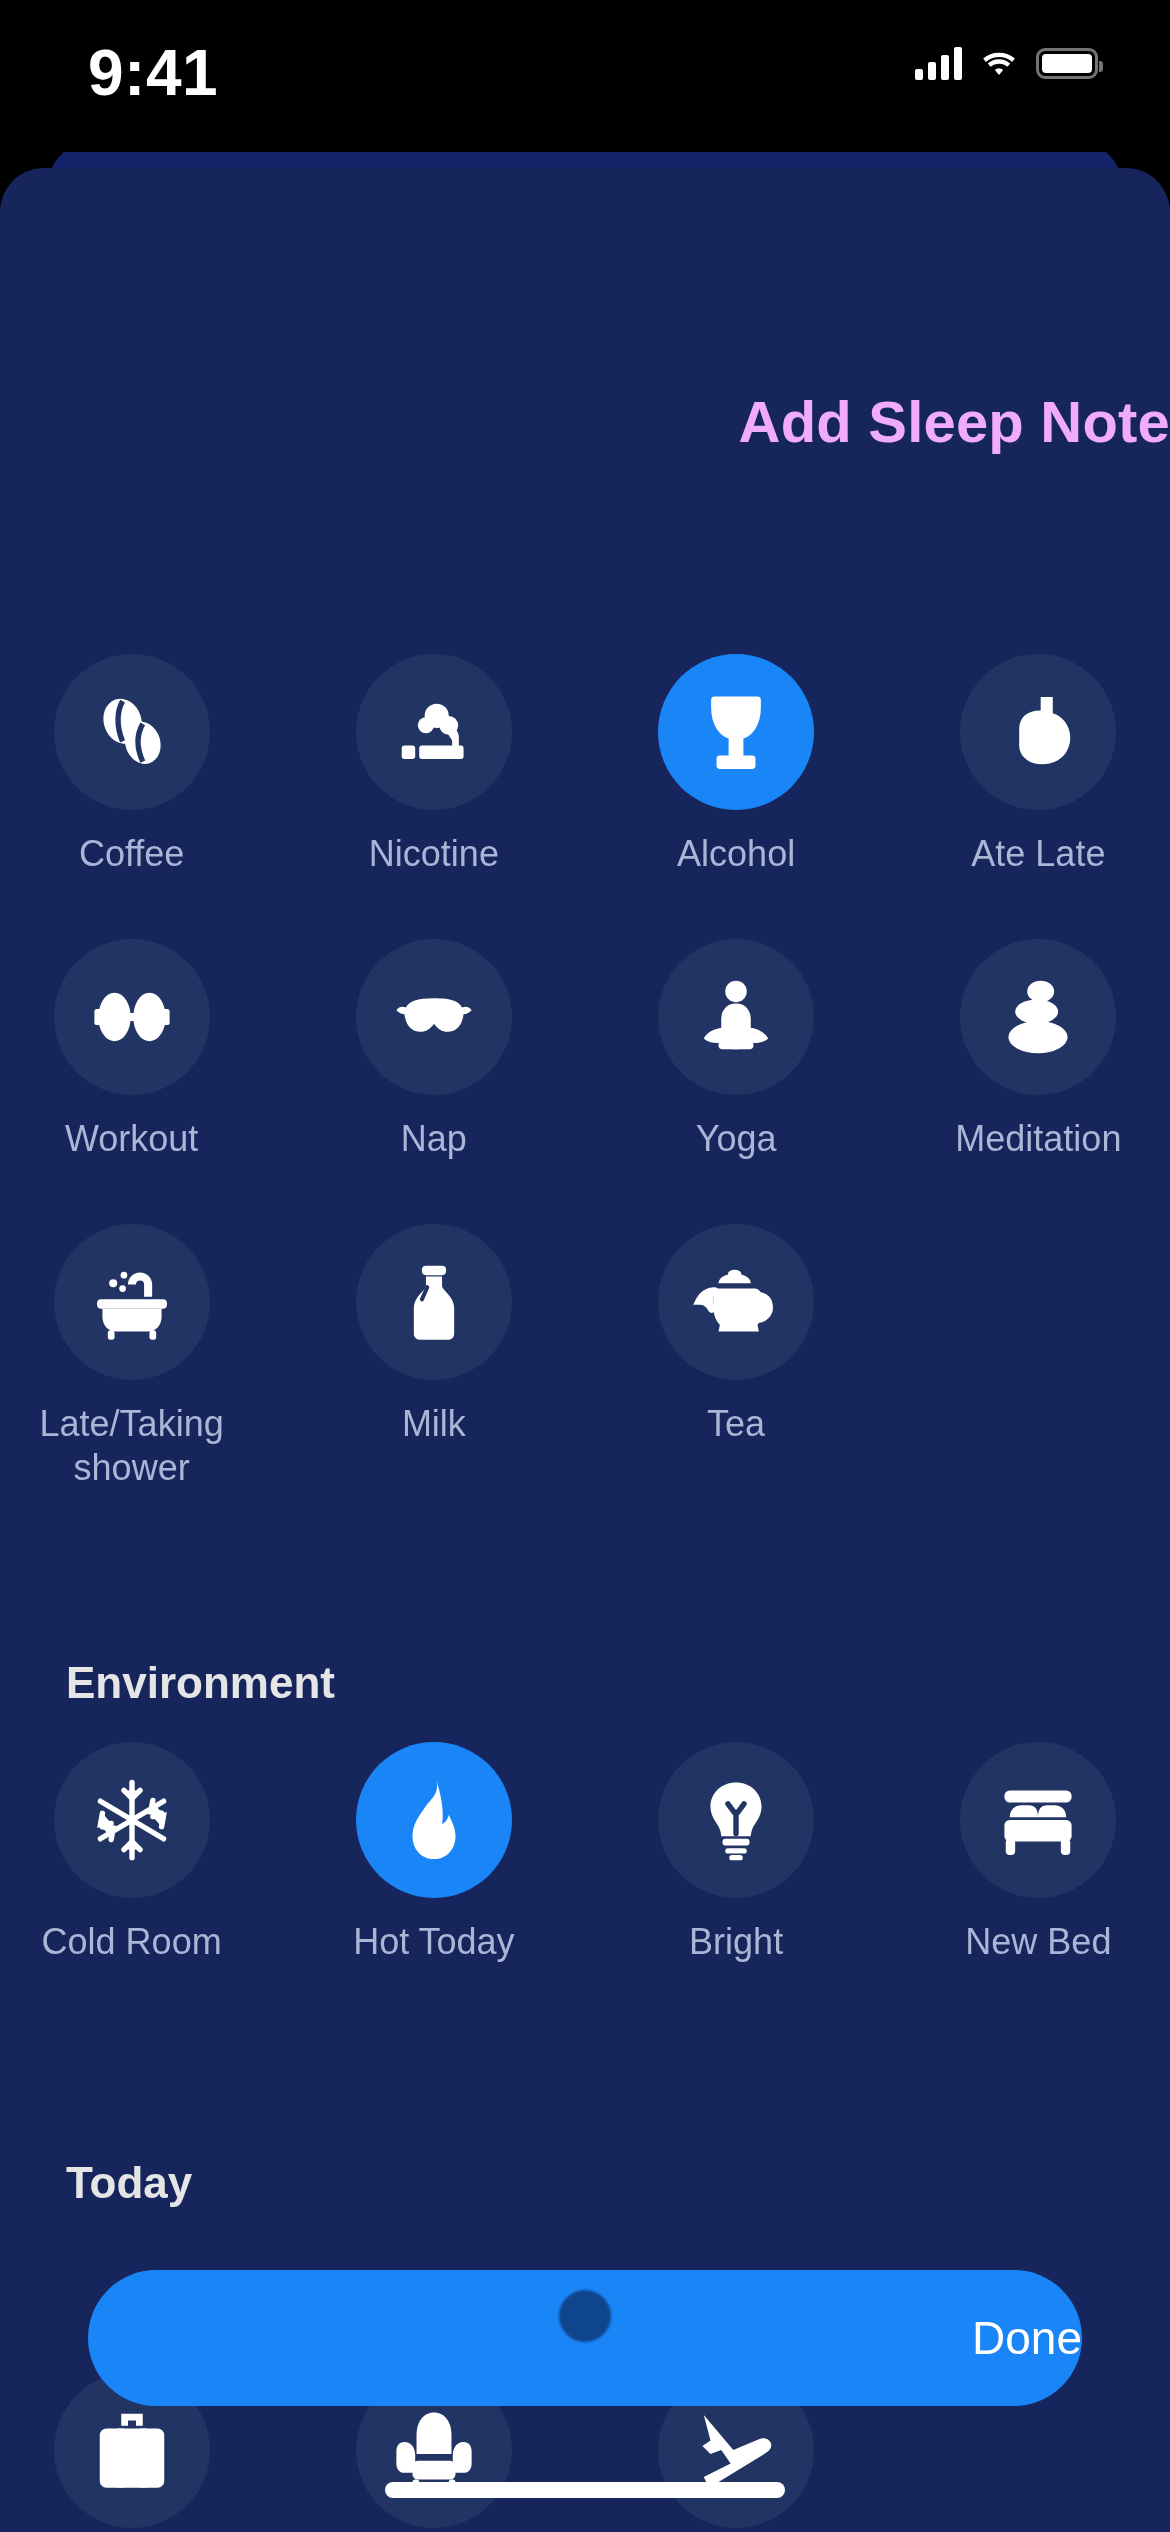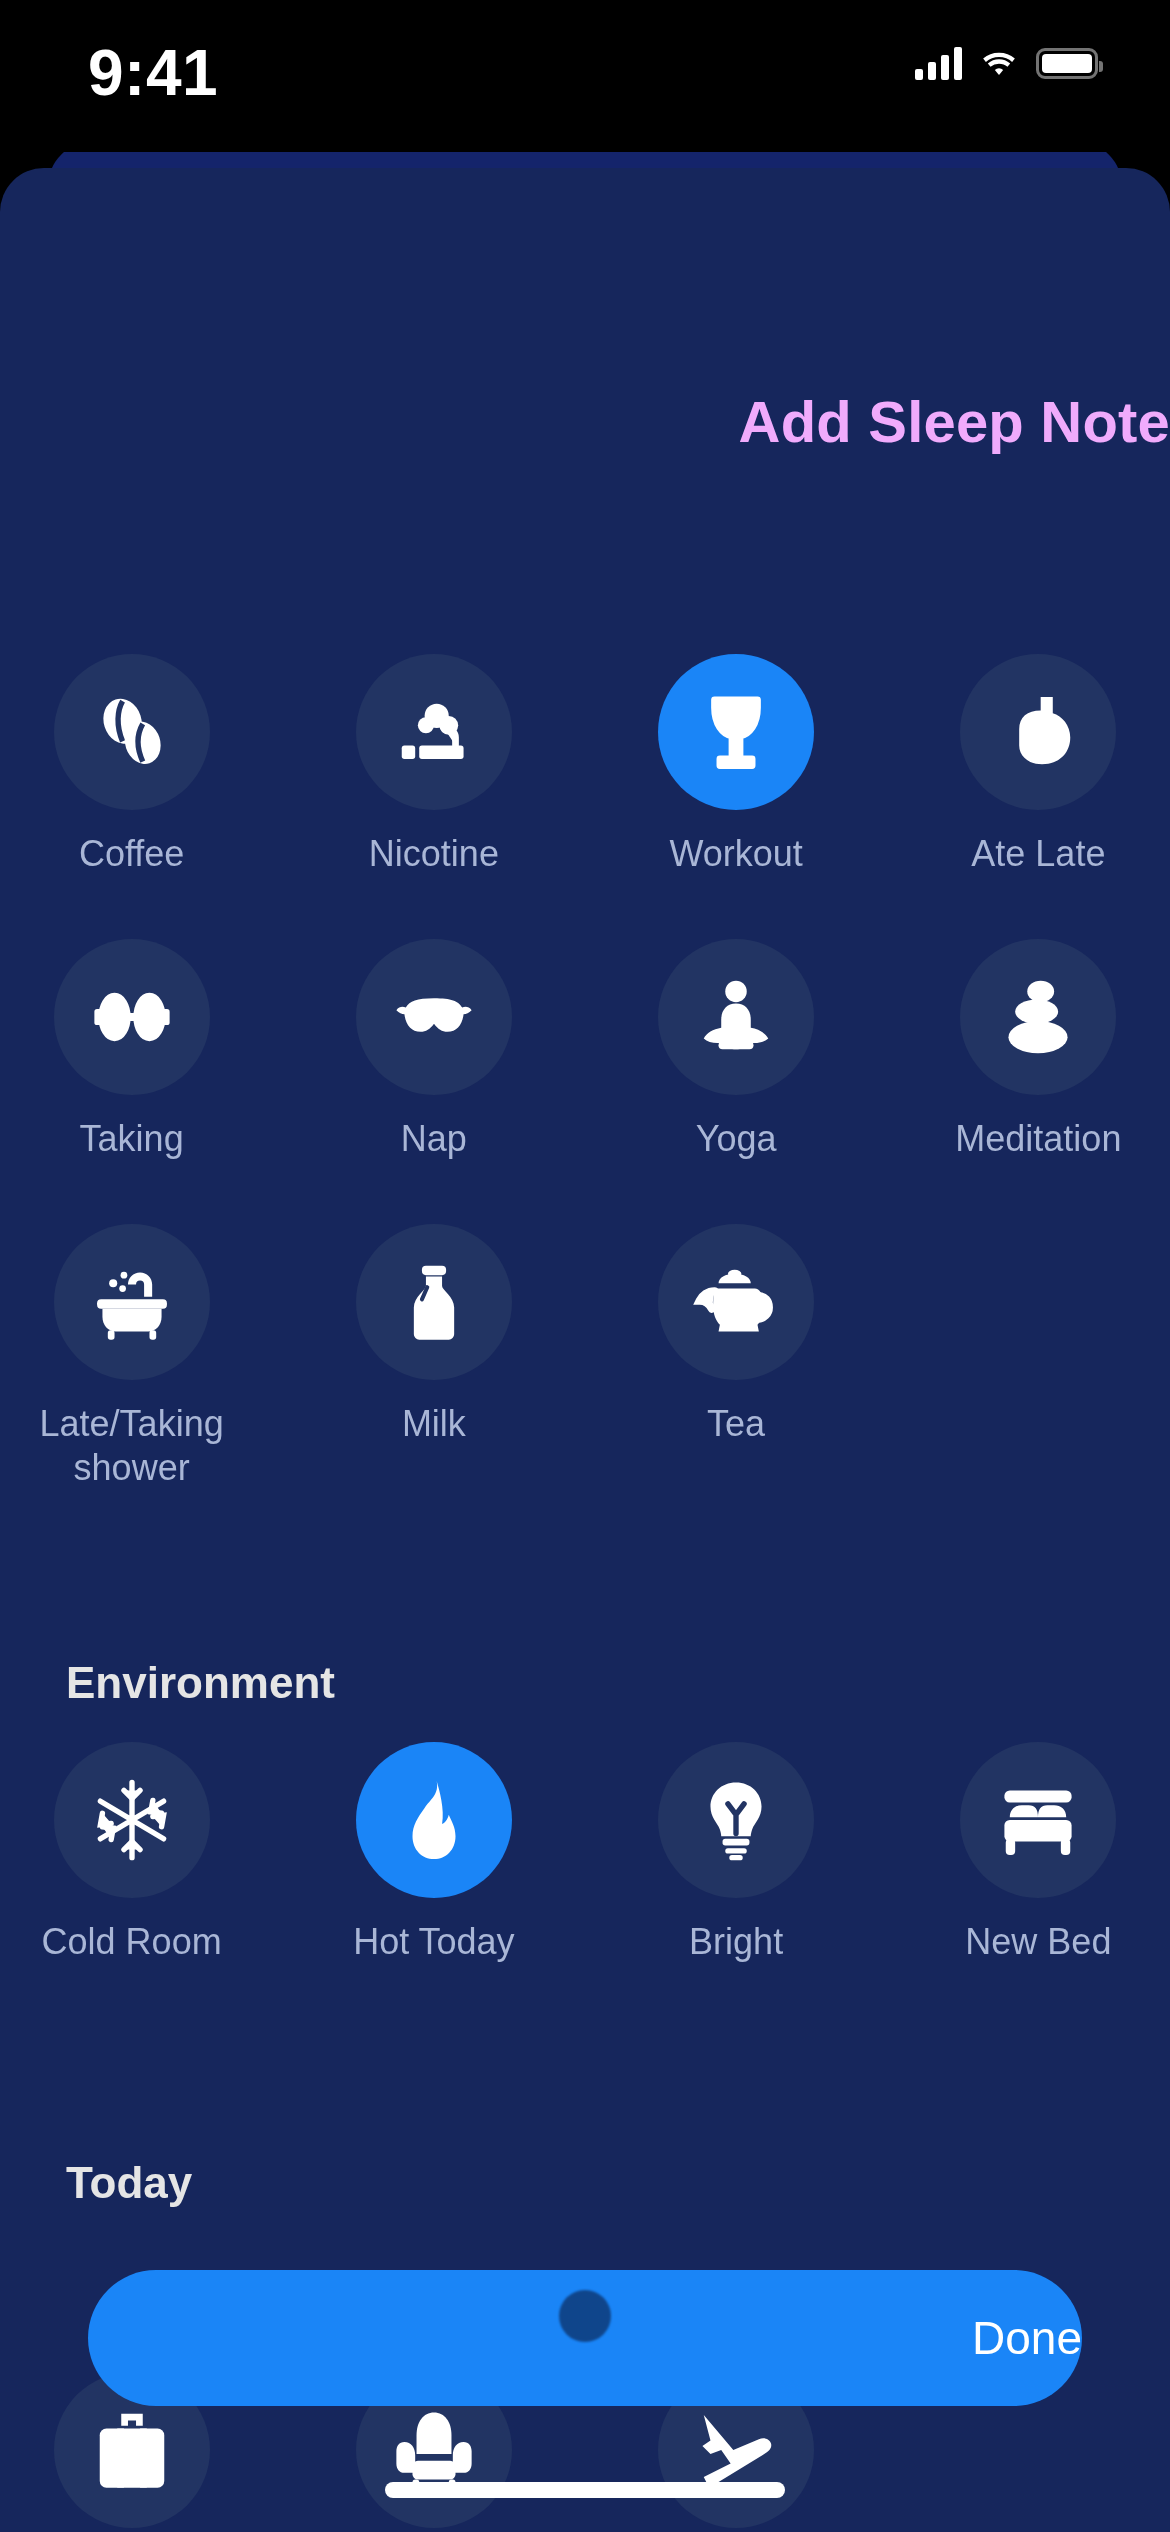--- a/index.html
+++ b/index.html
@@ -174,21 +174,21 @@
         <div class="cell-label">Nicotine</div>
       </div>
 
       <div class="cell">
         <div class="bubble selected">
           <svg viewBox="0 0 64 64">
             <path d="M16 8h32v6c0 12-6 20-13 21v17h9v5H20v-5h9V35C22 34 16 26 16 14V8z" fill="none" stroke="#fff" stroke-width="5" stroke-linejoin="round"></path>
             <path d="M17 19h30c-1 9-6.5 15-15 15s-14-6-15-15z" fill="#fff"></path>
           </svg>
         </div>
-        <div class="cell-label">Workout</div>
+        <div class="cell-label">Alcohol</div>
       </div>
 
       <div class="cell">
         <div class="bubble">
           <svg viewBox="0 0 64 64">
             <path d="M34 6h9v12c7 2 13 9 13 18 0 12-9 20-21 20-10 0-17-6-17-14 0-5 3-9 8-10v10h-8V30c0-9 6-14 16-14V6z"></path>
           </svg>
         </div>
         <div class="cell-label">Ate Late</div>
       </div>
@@ -196,21 +196,21 @@
       <div class="cell">
         <div class="bubble">
           <svg viewBox="0 0 64 64">
             <rect x="4" y="26" width="6" height="12" rx="2"></rect>
             <ellipse cx="19" cy="32" rx="9" ry="15" fill="none" stroke="#fff" stroke-width="6"></ellipse>
             <ellipse cx="45" cy="32" rx="9" ry="15" fill="none" stroke="#fff" stroke-width="6"></ellipse>
             <rect x="26" y="29" width="12" height="6" rx="2"></rect>
             <rect x="54" y="26" width="6" height="12" rx="2"></rect>
           </svg>
         </div>
-        <div class="cell-label">Taking</div>
+        <div class="cell-label">Workout</div>
       </div>
 
       <div class="cell">
         <div class="bubble">
           <svg viewBox="0 0 64 64">
             <path d="M4 27c2-3 5-3 7-2 3-5 8-7 21-7s18 2 21 7c2-1 5-1 7 2-2 2-4 3-6 3-1 8-5 13-12 13-4 0-7-2-10-6-3 4-6 6-10 6-7 0-11-5-12-13-2 0-4-1-6-3z"></path>
           </svg>
         </div>
         <div class="cell-label">Nap</div>
       </div>

